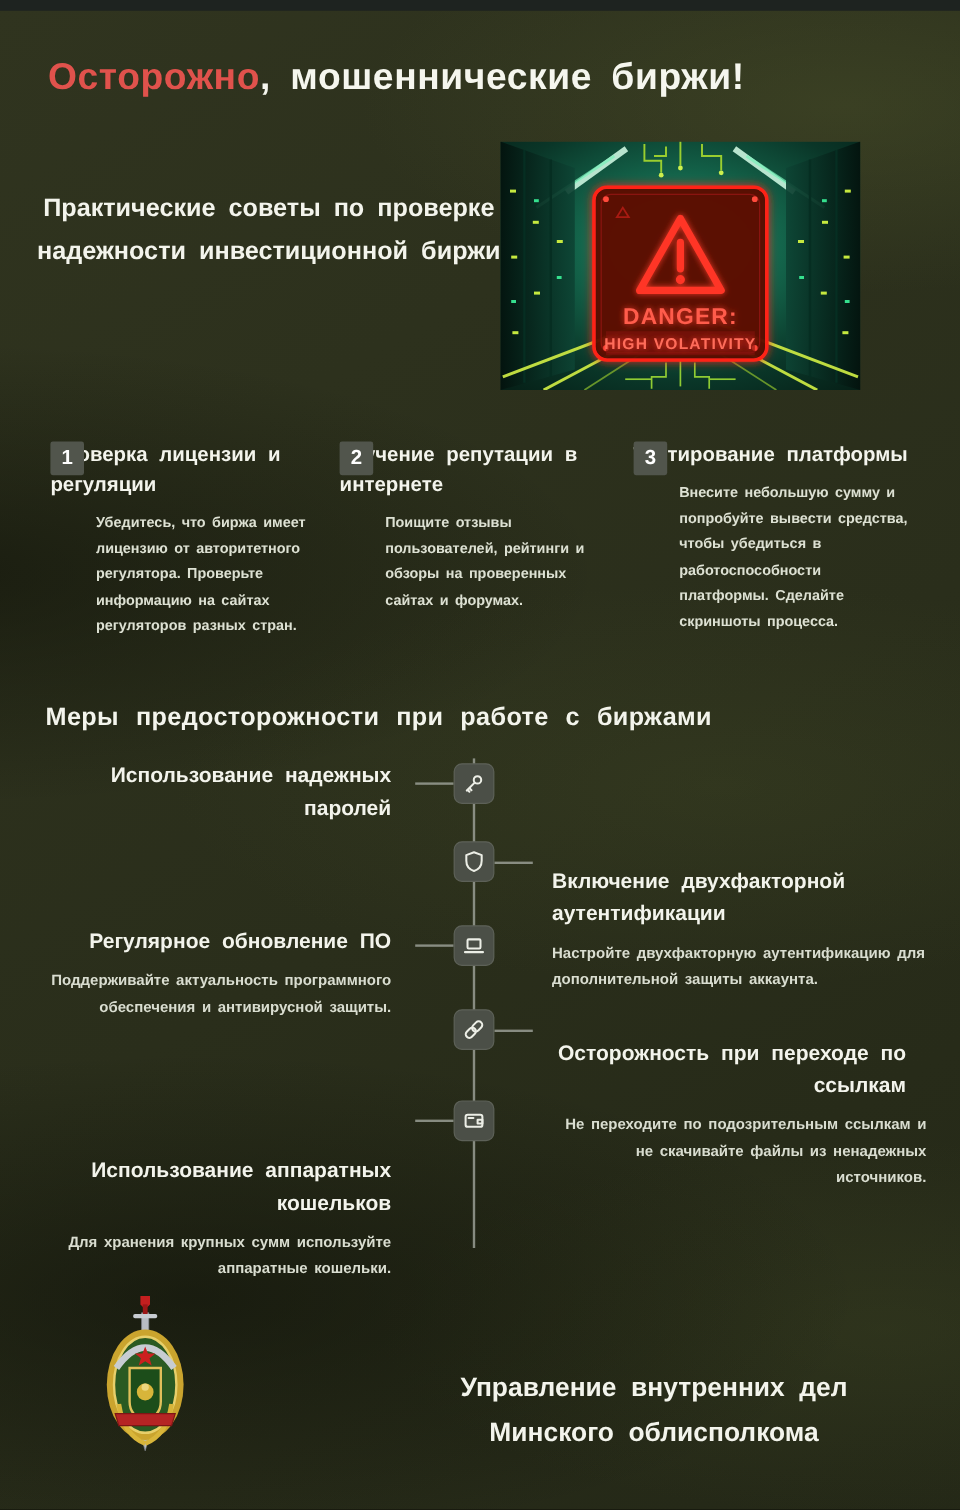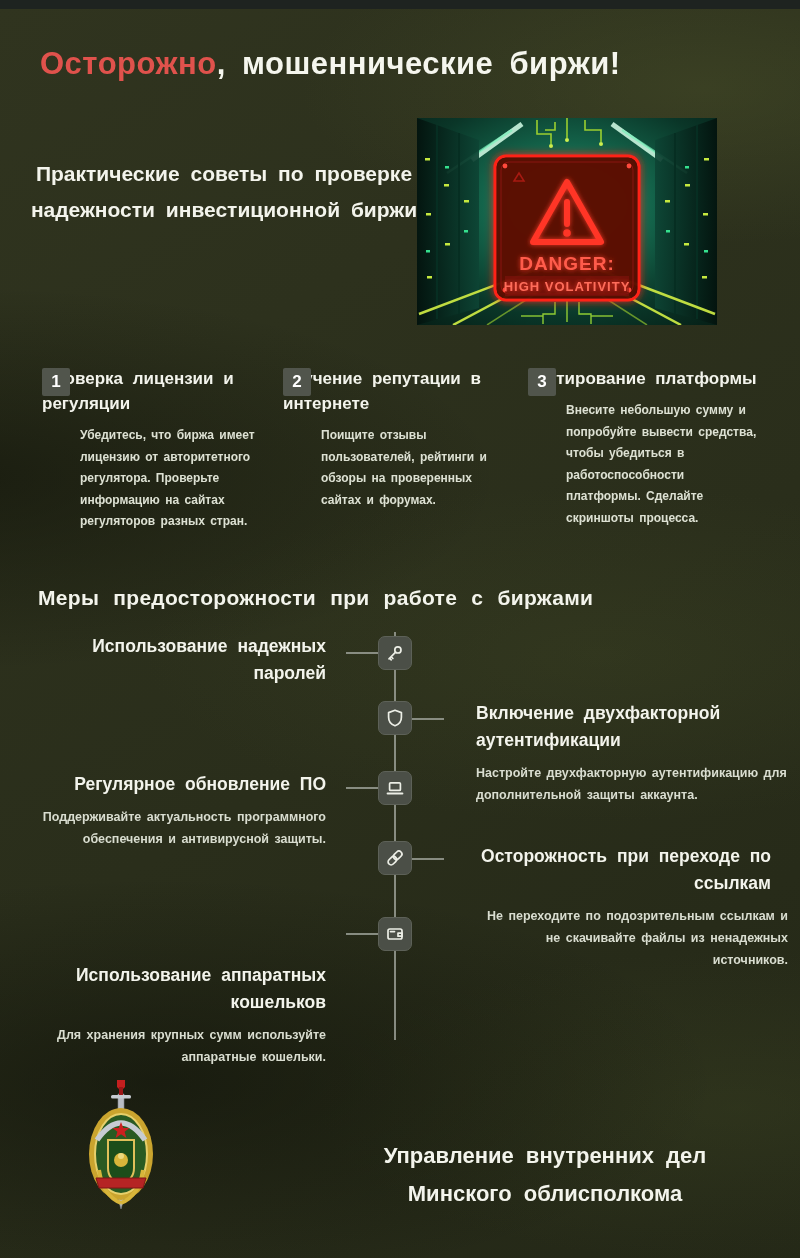--- a/index.html
+++ b/index.html
@@ -36,21 +36,21 @@
   .step-body{margin-left:38px;margin-top:9px;font-size:12px;font-weight:bold;line-height:21.5px;word-spacing:2px;color:#dde1d3;}
   
   #measures-heading{left:38px;top:568px;font-size:21px;font-weight:bold;word-spacing:8px;letter-spacing:.3px;white-space:nowrap;margin-top:18px;}
   
   #tl-line{left:394px;top:632px;width:2px;height:408px;background:#999e94;opacity:.85;}
   .tl-connector{position:absolute;height:2px;width:32px;background:#999e94;opacity:.85;}
   .tl-icon{position:absolute;left:378px;width:34px;height:34px;background:#4b4f47;border:1px solid #5d6158;border-radius:7px;
     display:flex;align-items:center;justify-content:center;box-sizing:border-box;}
   .tl-icon svg{stroke:#eceee6;fill:none;stroke-width:1.7;stroke-linecap:round;stroke-linejoin:round;}
   .tl-item-left{position:absolute;left:26px;width:300px;text-align:right;}
-  .tl-item-right{position:absolute;left:476px;width:312px;text-align:left;}
+  .tl-item-right{position:absolute;left:460px;width:312px;text-align:left;margin-top:21px;}
   .tl-title{font-size:17.5px;font-weight:bold;line-height:27px;word-spacing:5px;color:#f3f4ec;}
   .tl-item-right .tl-title{max-width:295px;}
   .tl-body{margin-top:8px;font-size:12.5px;font-weight:bold;line-height:22px;word-spacing:2px;color:#d9ddd0;}
   
   #footer-org{left:338px;top:1101px;width:414px;text-align:center;font-size:22px;font-weight:bold;line-height:38px;word-spacing:6px;margin-top:36px;}
   #emblem{left:84px;top:1078px;}
 </style>
 </head>
 <body>
 

